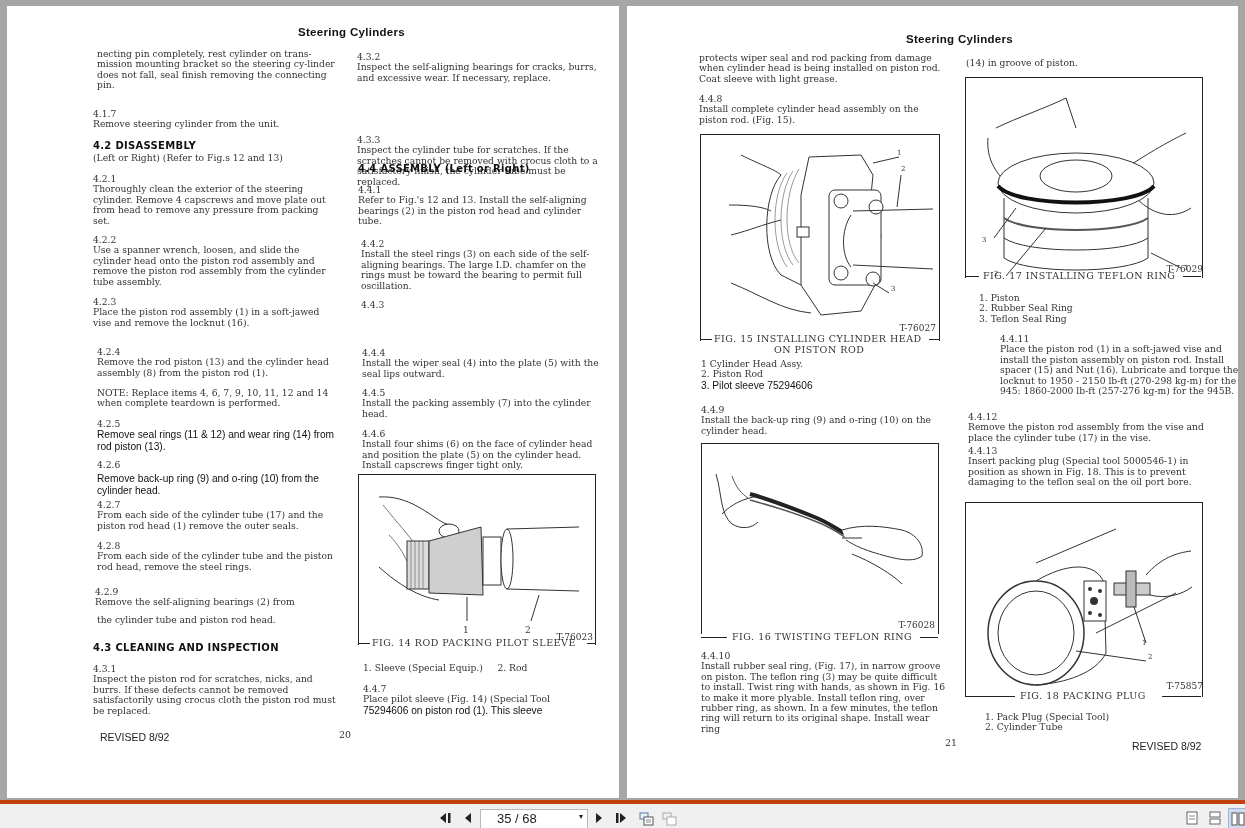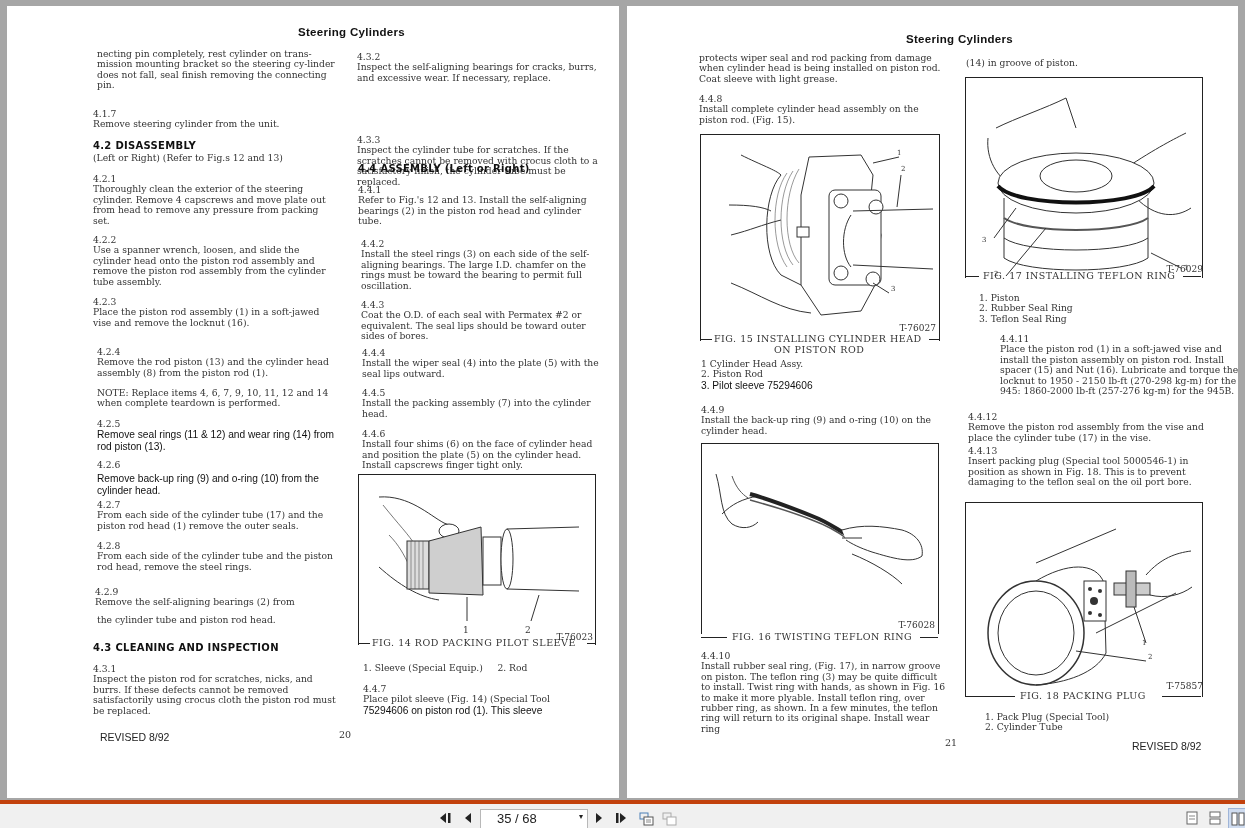--- a/index.html
+++ b/index.html
@@ -100,21 +100,20 @@
     <div class="blk" style="left:351px;top:179px;width:240px;">
       <span class="num">4.4.1</span>
       <span class="txt">Refer to Fig.'s 12 and 13. Install the self-aligning bearings (2) in the piston rod head and cylinder tube.</span>
     </div>
     <div class="blk" style="left:354px;top:233px;width:240px;">
       <span class="num">4.4.2</span>
       <span class="txt">Install the steel rings (3) on each side of the self-aligning bearings. The large I.D. chamfer on the rings must be toward the bearing to permit full oscillation.</span>
     </div>
     <div class="blk" style="left:354px;top:294px;width:246px;">
       <span class="num">4.4.3</span>
-      <span class="txt">Coat the O.D. of each seal with Permatex #2 or equivalent. The seal lips should be toward outer sides of bores.</span>
     </div>
     <div class="blk" style="left:355px;top:342px;width:240px;">
       <span class="num">4.4.4</span>
       <span class="txt">Install the wiper seal (4) into the plate (5) with the seal lips outward.</span>
     </div>
     <div class="blk" style="left:355px;top:382px;width:240px;">
       <span class="num">4.4.5</span>
       <span class="txt">Install the packing assembly (7) into the cylinder head.</span>
     </div>
     <div class="blk" style="left:355px;top:423px;width:246px;">

